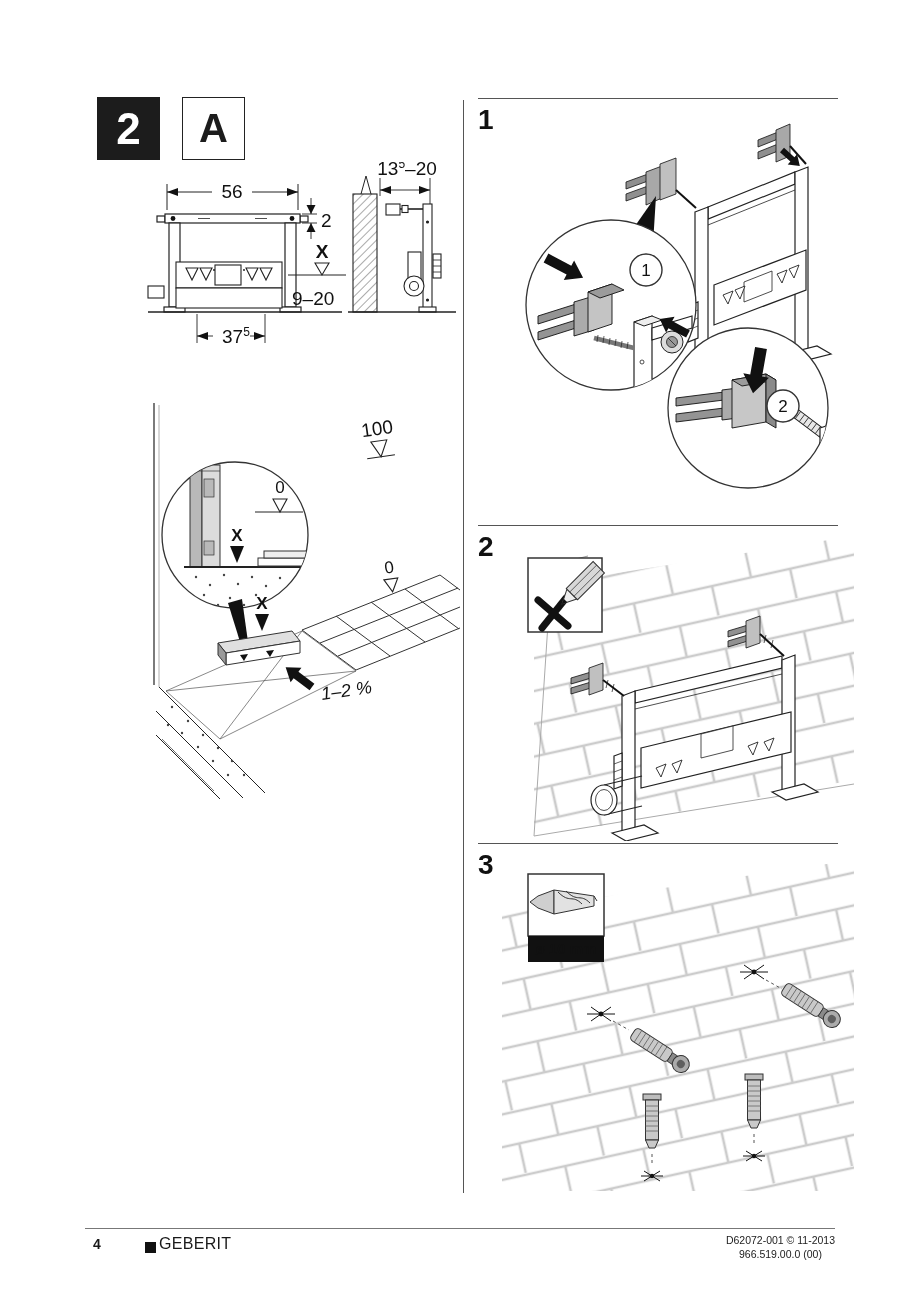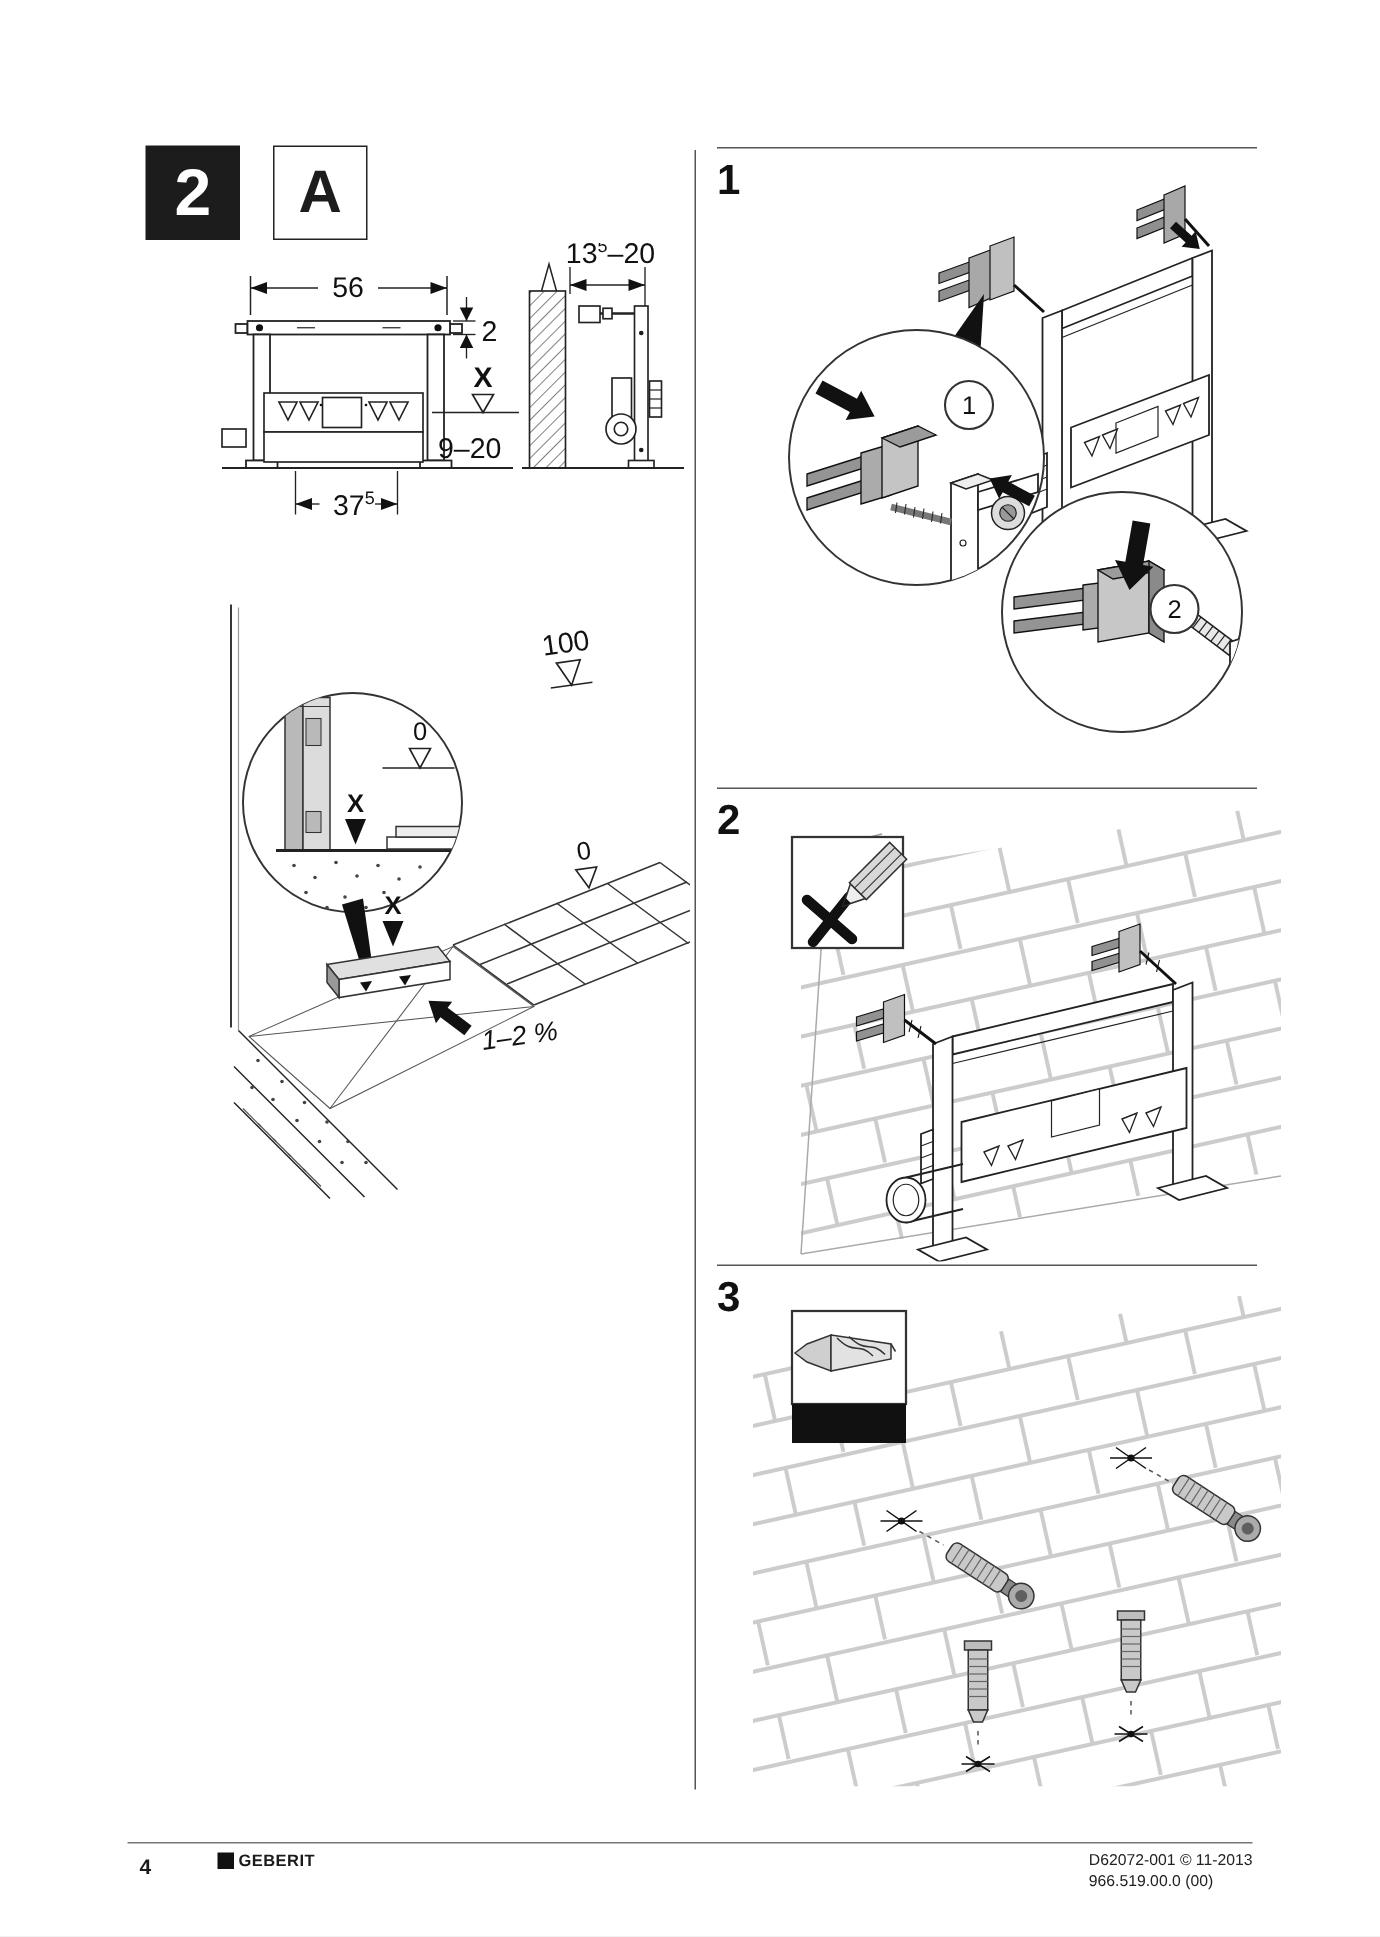--- a/index.html
+++ b/index.html
@@ -20,23 +20,23 @@
     display:flex;align-items:center;justify-content:center;
     font-size:40px;font-weight:bold;color:#1c1c1c;
   }
   
   .vdivider{left:463px;top:100px;width:1px;height:1093px;background:#555;}
   .sec-line{left:478px;width:360px;height:1px;background:#555;}
   .step-num{left:478px;font-size:28px;font-weight:bold;color:#111;line-height:1;}
   
   .footer-line{left:85px;top:1228px;width:750px;height:1px;background:#777;}
   .page-num{left:93px;top:1236px;font-size:14px;font-weight:bold;}
-  .brand{left:145px;top:1235px;font-size:11px;font-weight:bold;letter-spacing:.3px;display:flex;align-items:flex-start;gap:1px;}
+  .brand{left:145px;top:1235px;font-size:16px;font-weight:normal;letter-spacing:.3px;display:flex;align-items:flex-end;gap:1px;}
   .brand .sq{width:11px;height:11px;background:#111;display:inline-block;margin-right:2px;}
-  .doc-ref{right:85px;top:1234px;text-align:left;font-size:10.5px;line-height:1.3;color:#222;}
+  .doc-ref{right:85px;top:1234px;text-align:center;font-size:10.5px;line-height:1.3;color:#222;}
   svg{display:block;}
   svg text{font-family:"Liberation Sans",sans-serif;fill:#111;}
 </style>
 </head>
 <body>
 
 <div class="page">
 
   <div class="abs step-box">2</div>
   <div class="abs variant-box">A</div>

